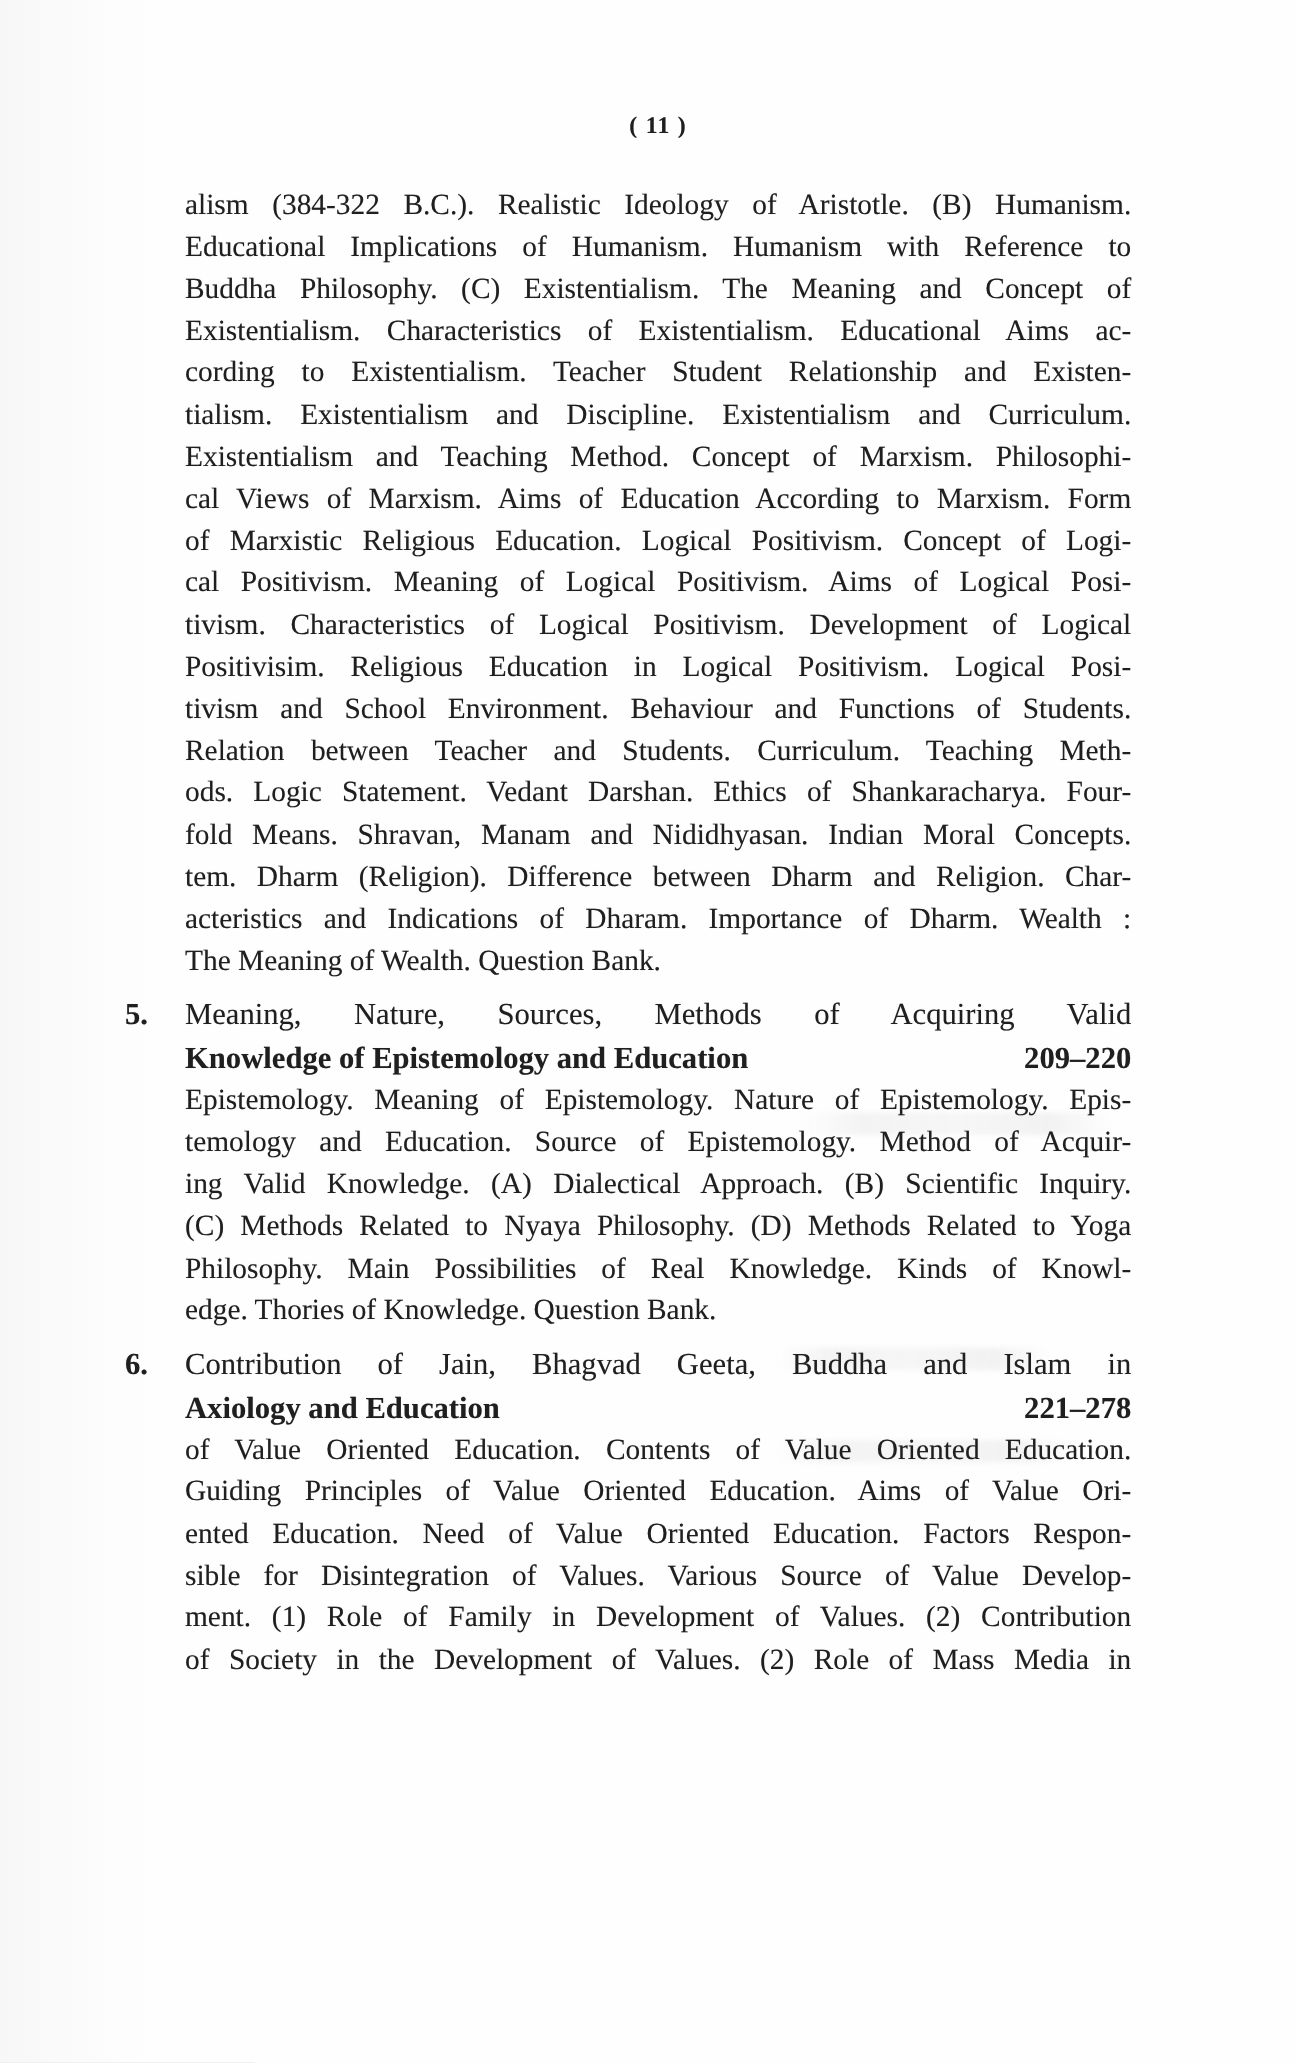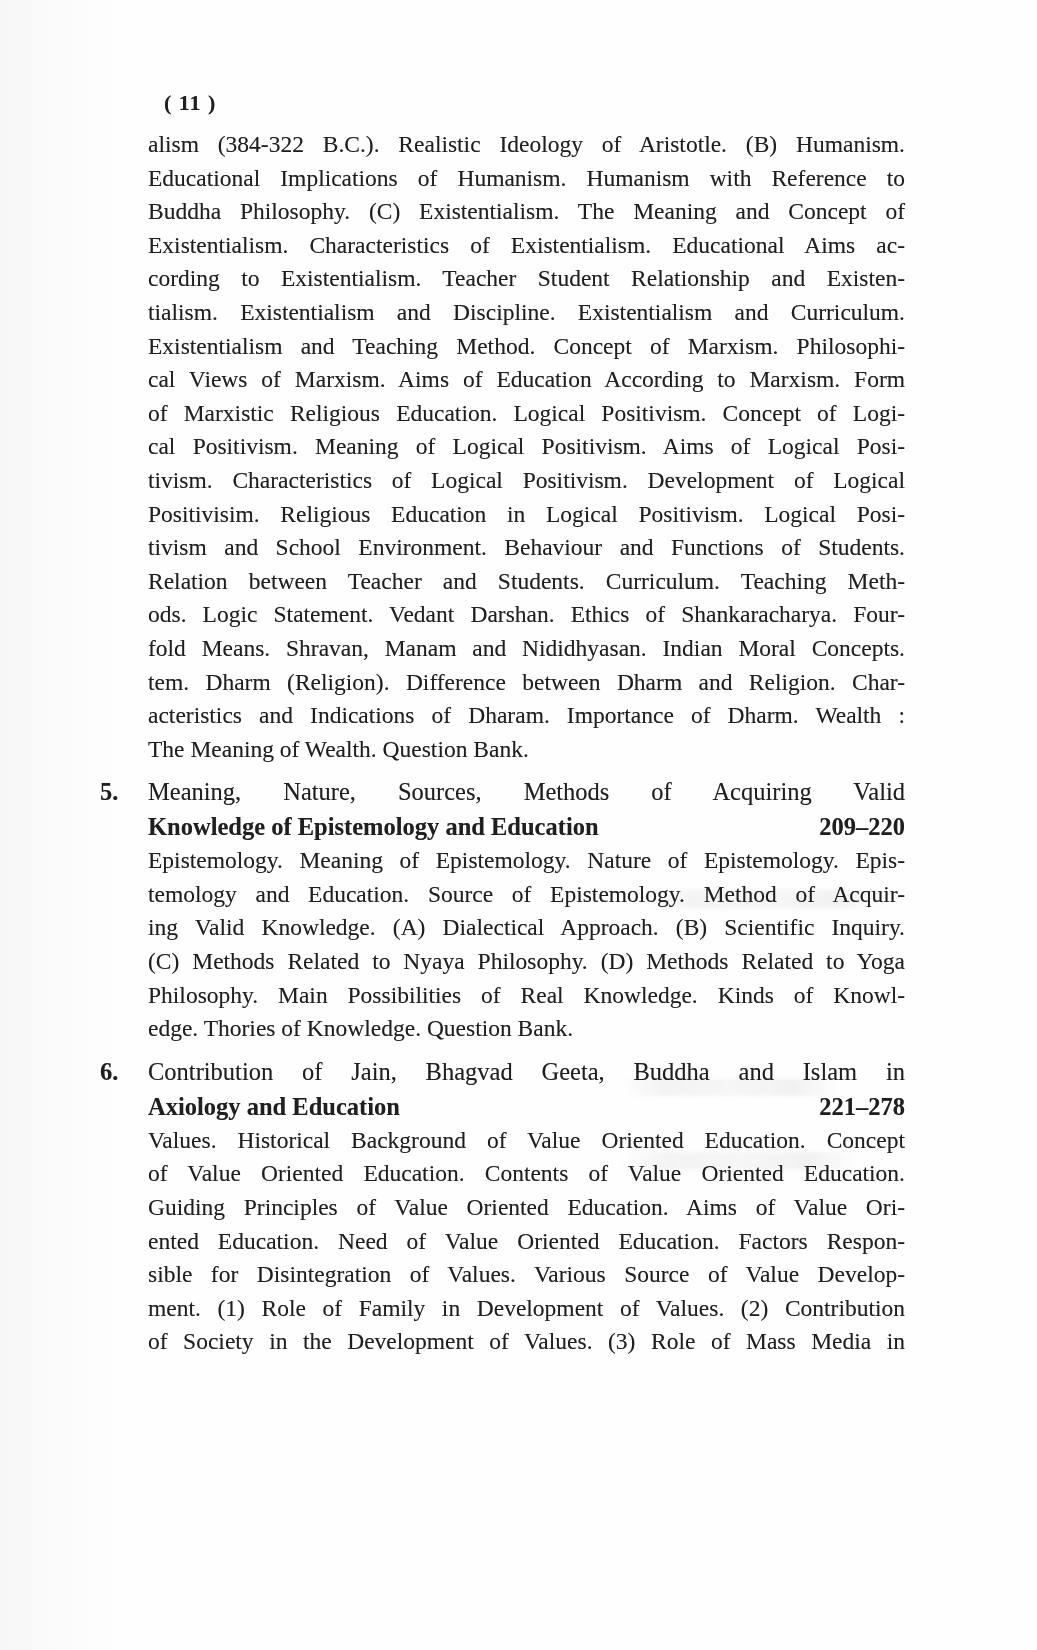--- a/index.html
+++ b/index.html
@@ -21,31 +21,31 @@
     content: "";
     position: absolute;
     left: 0; top: 0; bottom: 0;
     width: 120px;
     background: linear-gradient(to right, rgba(120,120,120,0.05), rgba(120,120,120,0.0));
     pointer-events: none;
   }
   .page-header {
     position: absolute;
     top: 90px;
-    left: 164px;
+    left: 148px;
     width: 757px;
-    text-align: left;
-    font-size: 22px;
+    text-align: center;
+    font-size: 19px;
     font-weight: bold;
     letter-spacing: 1px;
     text-shadow: 0 0 0.5px rgba(30,30,30,0.45);
   }
   .content {
     position: absolute;
-    top: 128px;
+    top: 148px;
     left: 100px;
     width: 805px;
   }
   .text-line {
     font-size: 23.5px;
     line-height: 33.6px;
     text-align: justify;
     text-align-last: justify;
     white-space: normal;
     text-shadow: 0 0 0.55px rgba(30,30,30,0.4);
@@ -164,25 +164,24 @@
 
     <div class="toc-item">
       <div class="toc-num">6.</div>
       <div class="toc-body">
         <div class="title-line1">Contribution of Jain, Bhagvad Geeta, Buddha and Islam in</div>
         <div class="title-line2">
           <span>Axiology and Education</span>
           <span class="title-pages">221–278</span>
         </div>
         <div>
-            <div class="text-line">Values. Historical Background of Value Oriented Education. Concept</div>
             <div class="text-line">of Value Oriented Education. Contents of Value Oriented Education.</div>
             <div class="text-line">Guiding Principles of Value Oriented Education. Aims of Value Ori-</div>
             <div class="text-line">ented Education. Need of Value Oriented Education. Factors Respon-</div>
             <div class="text-line">sible for Disintegration of Values. Various Source of Value Develop-</div>
             <div class="text-line">ment. (1) Role of Family in Development of Values. (2) Contribution</div>
-            <div class="text-line">of Society in the Development of Values. (3) Role of Mass Media in</div>
+            <div class="text-line">of Society in the Development of Values. (2) Role of Mass Media in</div>
           </div>
       </div>
     </div>
 
   </div>
 </div>
 
 </body></html>

